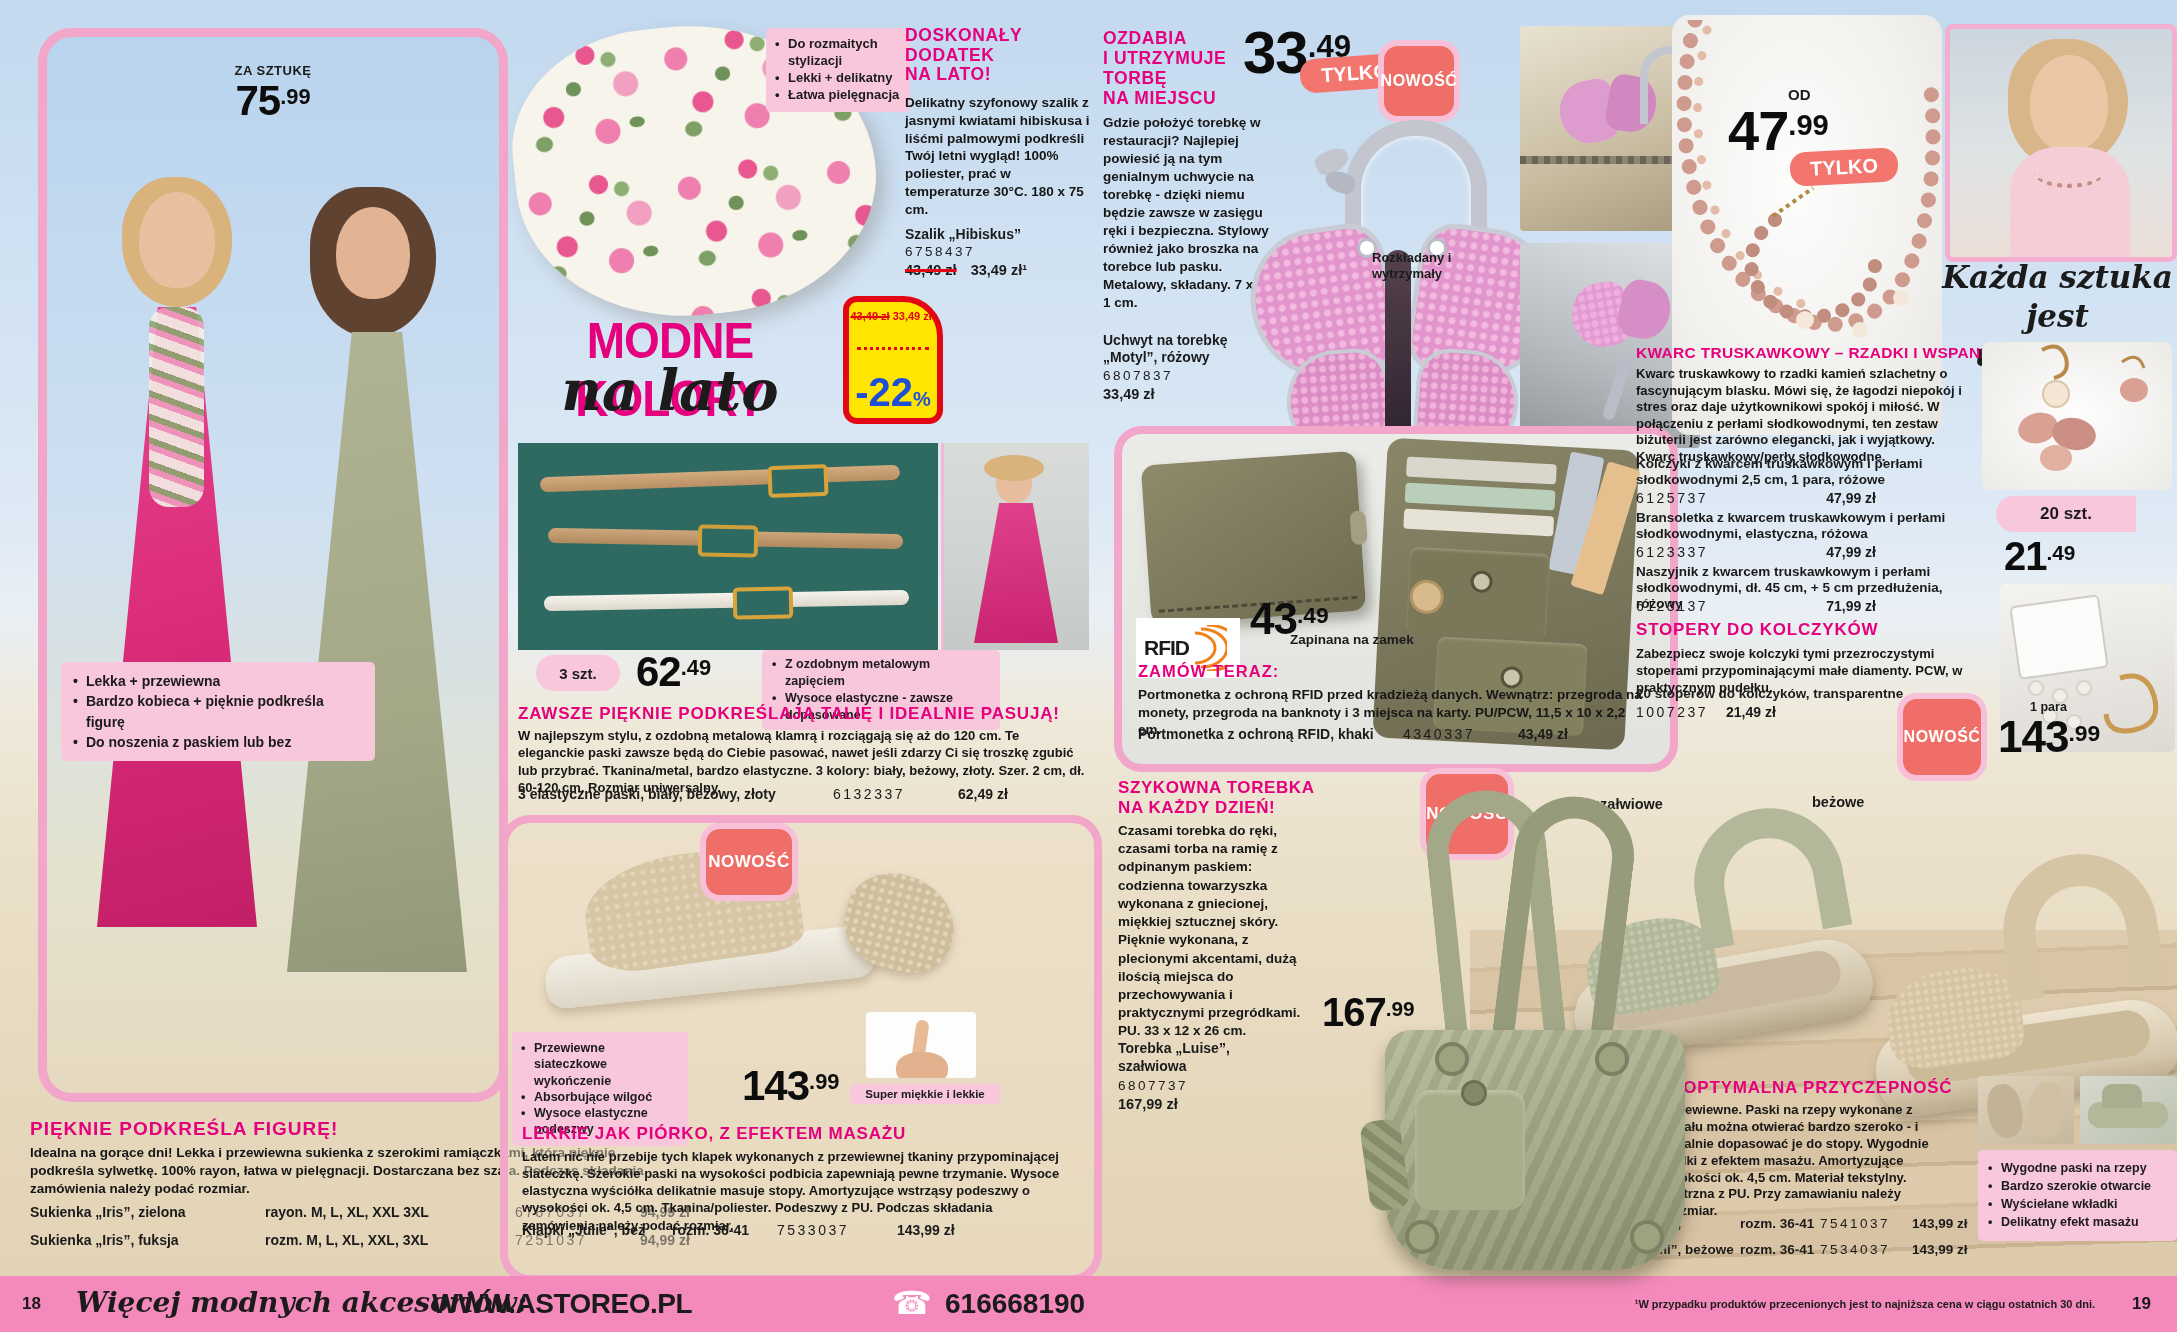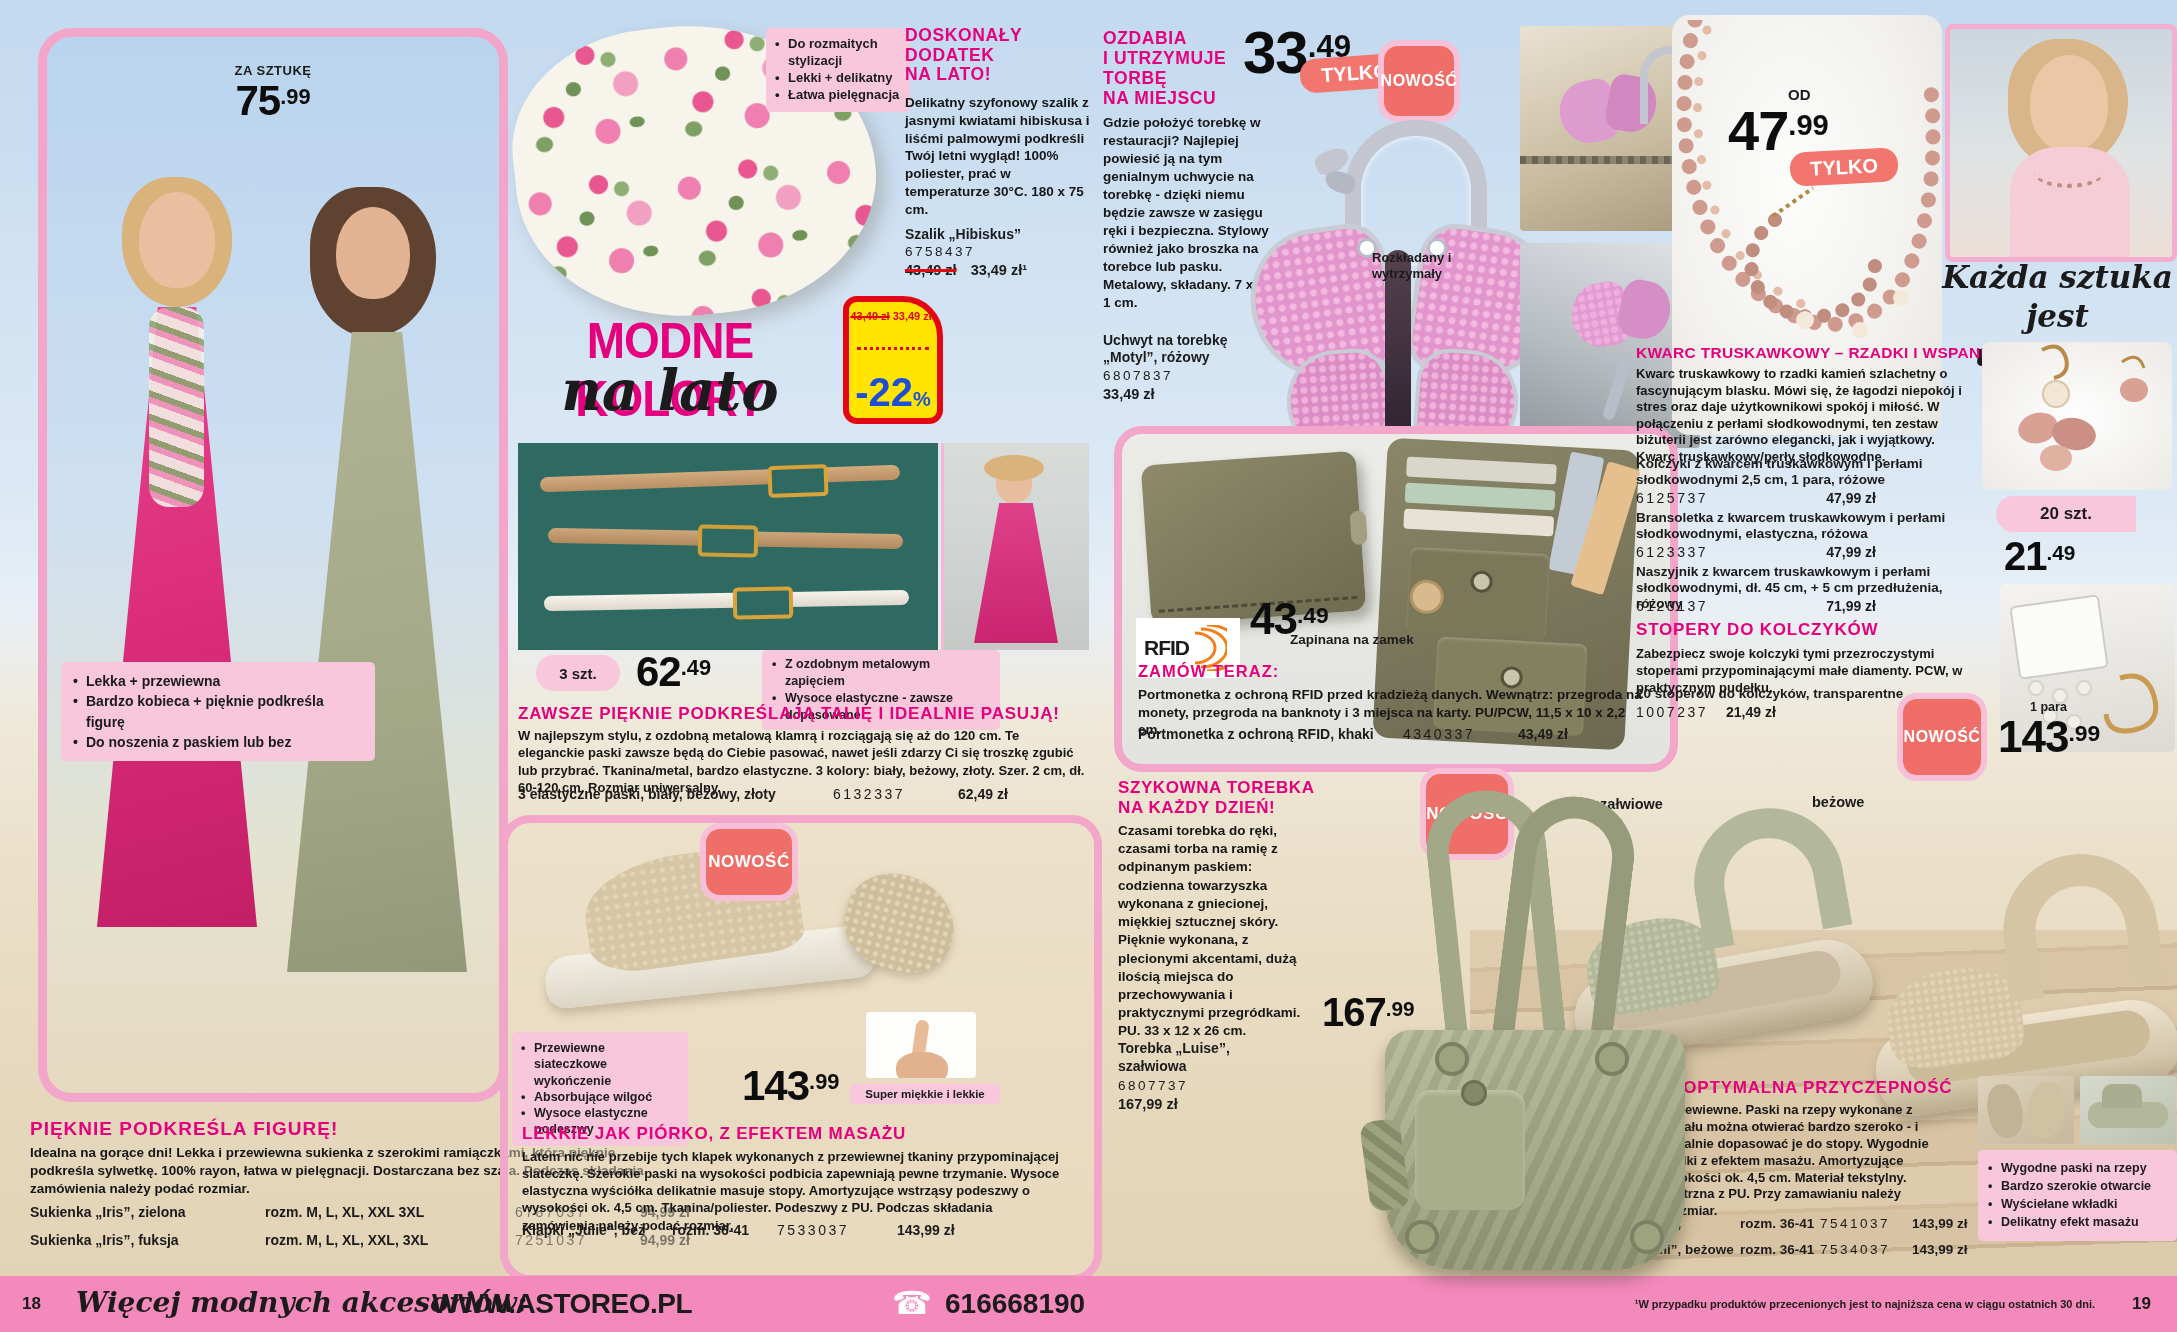--- a/index.html
+++ b/index.html
@@ -63,21 +63,21 @@
         <li>Bardzo kobieca + pięknie podkreśla figurę</li>
         <li>Do noszenia z paskiem lub bez</li>
       </ul>
     </div>
   </div>
 
   <div class="a h-pink" style="left:30px;top:1118px;font-size:19px;letter-spacing:1px;">PIĘKNIE PODKREŚLA FIGURĘ!</div>
   <div class="a bt" style="left:30px;top:1144px;width:630px;font-size:13.5px;line-height:1.35;">Idealna na gorące dni! Lekka i przewiewna sukienka z szerokimi ramiączkami, która pięknie podkreśla sylwetkę. 100% rayon, łatwa w pielęgnacji. Dostarczana bez szala. Podczas składania zamówienia należy podać rozmiar.</div>
   <div class="a rowline" style="left:30px;top:1204px;font-size:14px;">
     <span style="width:235px;">Sukienka „Iris”, zielona</span>
-    <span style="width:250px;">rozm. M, L, XL, XXL 3XL</span>
+    <span style="width:250px;">rayon. M, L, XL, XXL 3XL</span>
     <span class="sku" style="width:125px;">6787037</span>
     <span>94,99 zł</span>
   </div>
   <div class="a rowline" style="left:30px;top:1232px;font-size:14px;">
     <span style="width:235px;">Sukienka „Iris”, fuksja</span>
     <span style="width:250px;">rozm. M, L, XL, XXL, 3XL</span>
     <span class="sku" style="width:125px;">7251037</span>
     <span>94,99 zł</span>
   </div>
 

